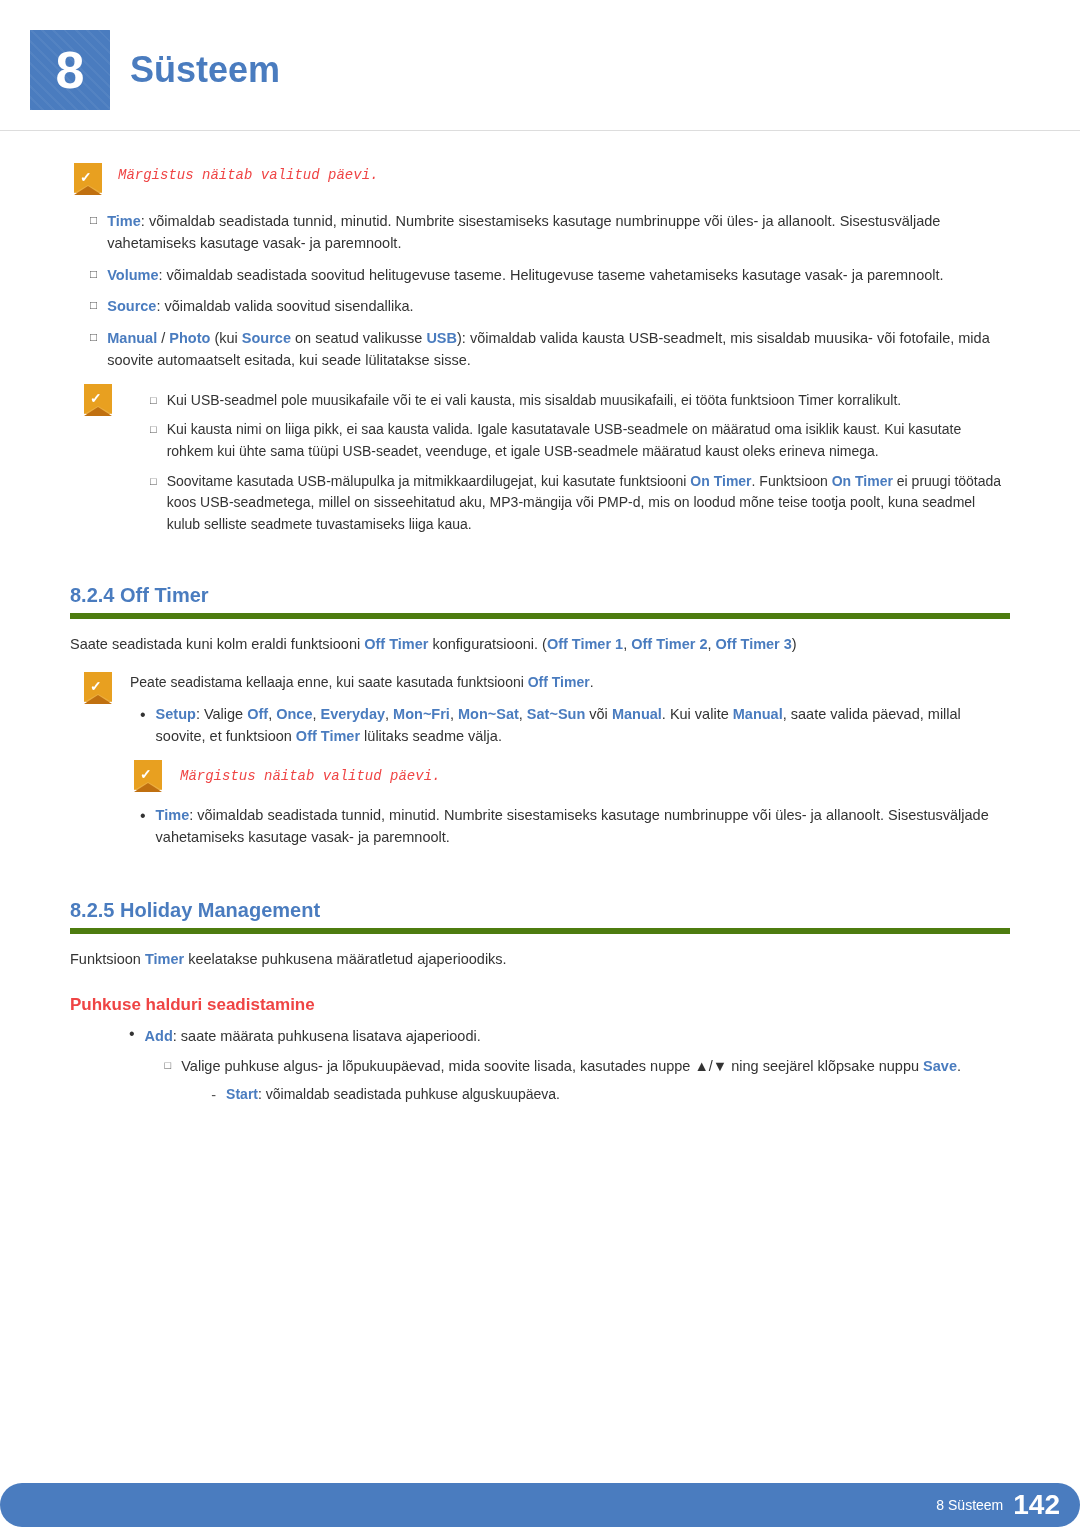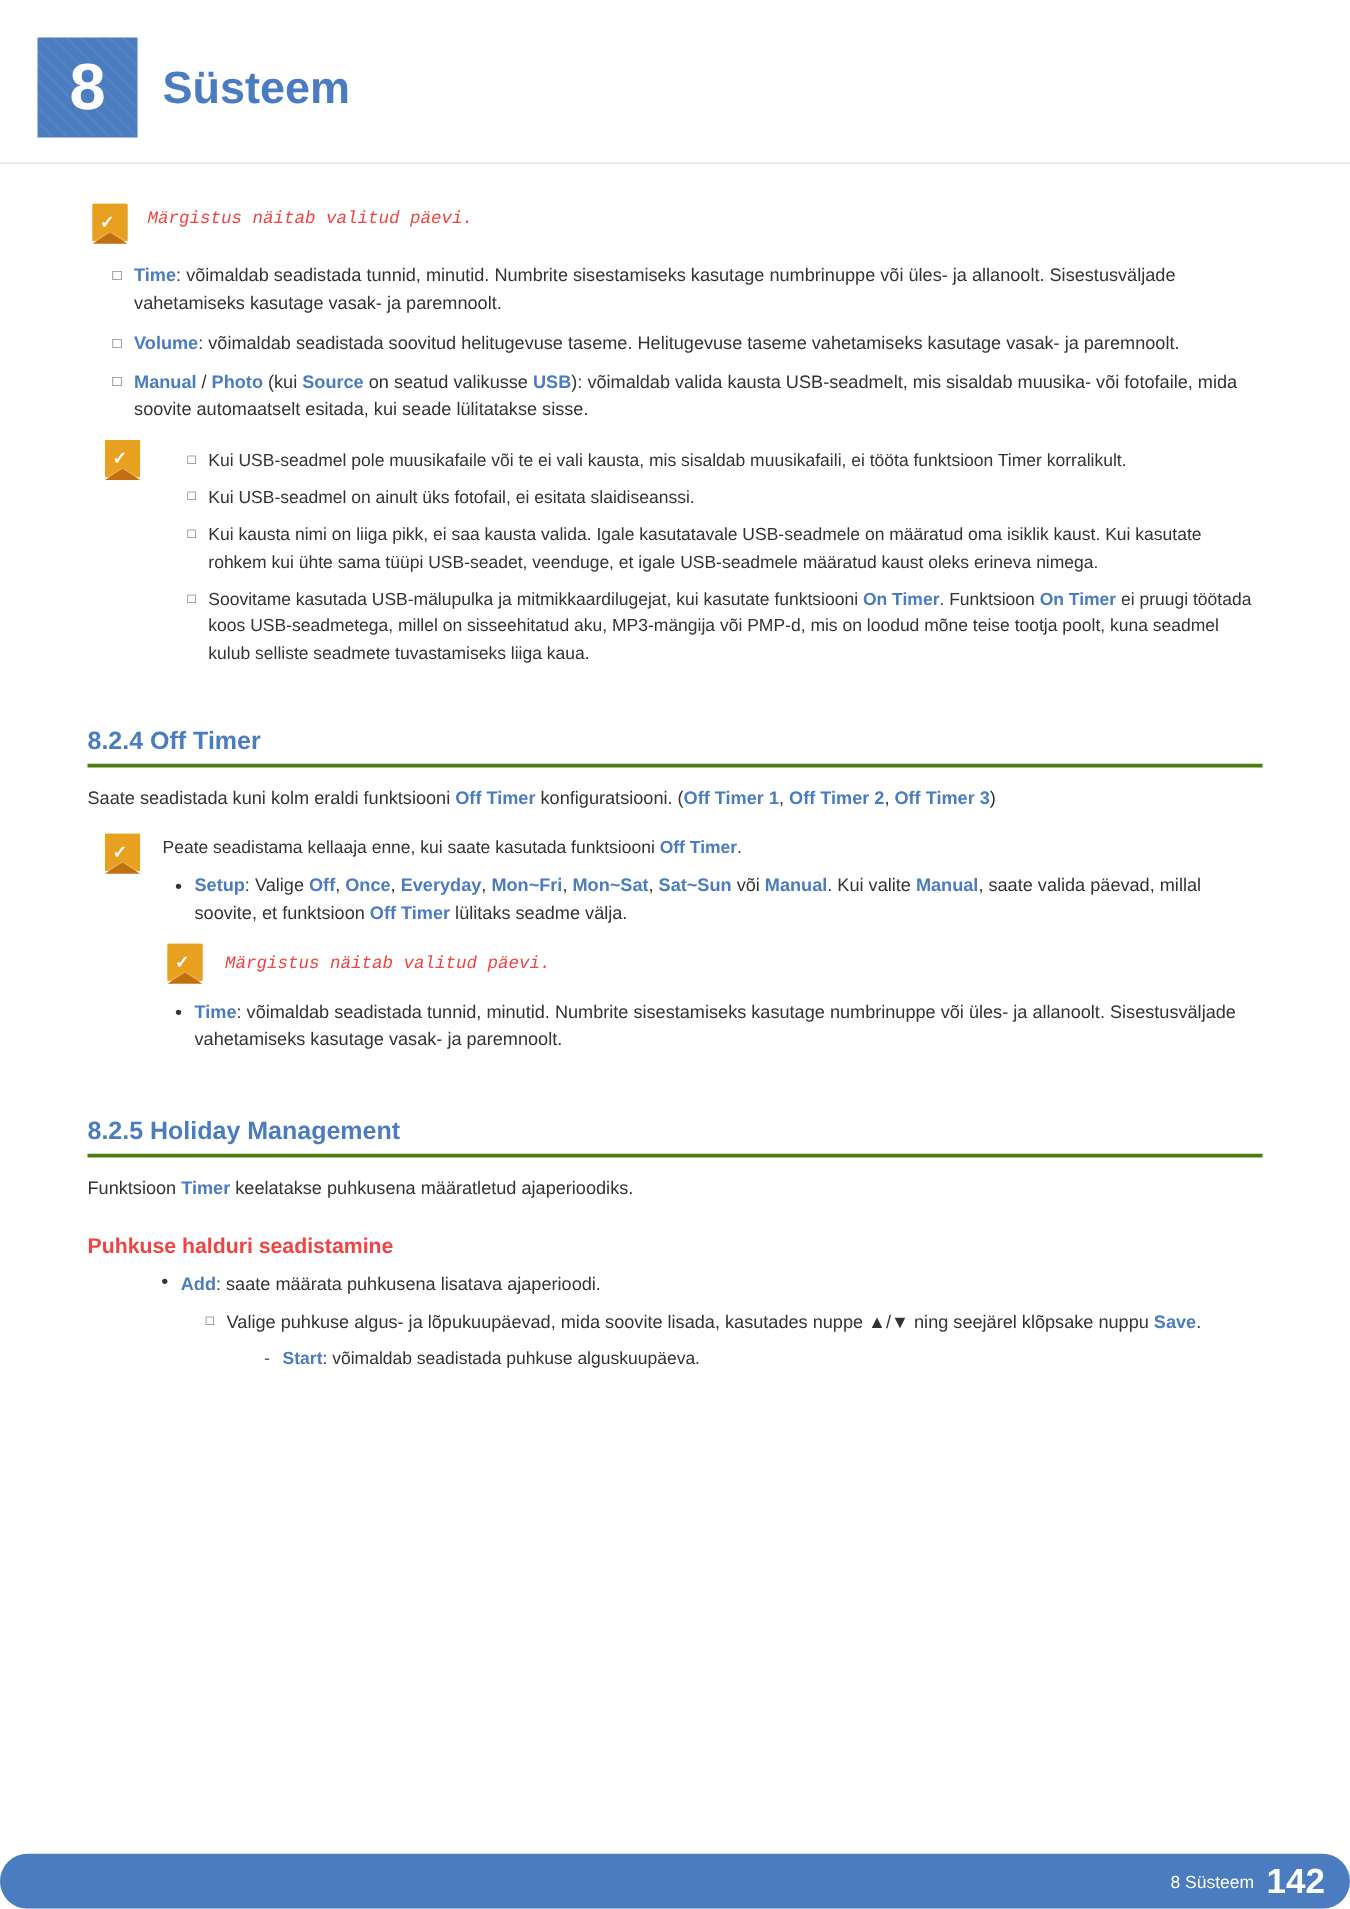--- a/index.html
+++ b/index.html
@@ -164,21 +164,21 @@
     
     .section-heading {
       margin: 30px 0 14px 0;
       padding-top: 10px;
     }
 
     .section-heading h2 {
       font-size: 20px;
       font-weight: bold;
       color: #4a7cbf;
-      border-bottom: 3px solid #4d7c0f;
+      border-bottom: 6px solid #4d7c0f;
       padding-bottom: 6px;
     }
 
     .section-intro {
       font-size: 14.5px;
       color: #333;
       line-height: 1.6;
       margin-bottom: 14px;
     }
 
@@ -311,39 +311,41 @@
         <span class="bold-blue">Time</span><span>: võimaldab seadistada tunnid, minutid. Numbrite sisestamiseks kasutage numbrinuppe või üles- ja allanoolt. Sisestusväljade vahetamiseks kasutage vasak- ja paremnoolt.</span>
       </span>
     </li>
     <li>
       <span class="item-text">
         <span class="bold-blue">Volume</span><span>: võimaldab seadistada soovitud helitugevuse taseme. Helitugevuse taseme vahetamiseks kasutage vasak- ja paremnoolt.</span>
       </span>
     </li>
     <li>
       <span class="item-text">
+        <span class="bold-blue">Source</span><span>: võimaldab valida soovitud sisendallika.</span>
+      </span>
+    </li>
+    <li>
+      <span class="item-text">
         <span class="bold-blue">Manual</span><span> / </span><span class="bold-blue">Photo</span><span> (kui </span><span class="bold-blue">Source</span><span> on seatud valikusse </span><span class="bold-blue">USB</span><span>): võimaldab valida kausta USB-seadmelt, mis sisaldab muusika- või fotofaile, mida soovite automaatselt esitada, kui seade lülitatakse sisse.</span>
       </span>
     </li>
   </ul>
 
   <div class="note-block">
     <svg class="bookmark-icon" viewBox="0 0 36 36" xmlns="http://www.w3.org/2000/svg">
       <rect x="4" y="2" width="28" height="30" rx="2" fill="#e8a020" opacity="0.85"></rect>
       <polygon points="4,32 18,24 32,32 32,2 4,2" fill="#e8a020"></polygon>
       <polygon points="4,34 18,25 32,34" fill="#c07010"></polygon>
       <text x="10" y="21" font-size="14" fill="white" font-weight="bold">✓</text>
     </svg>
     <div class="note-content">
       <ul class="sub-bullet-list">
         <li>
           <span class="item-text">Kui USB-seadmel pole muusikafaile või te ei vali kausta, mis sisaldab muusikafaili, ei tööta funktsioon Timer korralikult.</span>
-        </li>
-        <li>
-          <span class="item-text">Kui USB-seadmel on ainult üks fotofail, ei esitata slaidiseanssi.</span>
         </li>
         <li>
           <span class="item-text">Kui kausta nimi on liiga pikk, ei saa kausta valida. Igale kasutatavale USB-seadmele on määratud oma isiklik kaust. Kui kasutate rohkem kui ühte sama tüüpi USB-seadet, veenduge, et igale USB-seadmele määratud kaust oleks erineva nimega.</span>
         </li>
         <li>
           <span class="item-text">Soovitame kasutada USB-mälupulka ja mitmikkaardilugejat, kui kasutate funktsiooni <span class="bold-blue">On Timer</span>. Funktsioon <span class="bold-blue">On Timer</span> ei pruugi töötada koos USB-seadmetega, millel on sisseehitatud aku, MP3-mängija või PMP-d, mis on loodud mõne teise tootja poolt, kuna seadmel kulub selliste seadmete tuvastamiseks liiga kaua.</span>
         </li>
       </ul>
     </div>
   </div>

